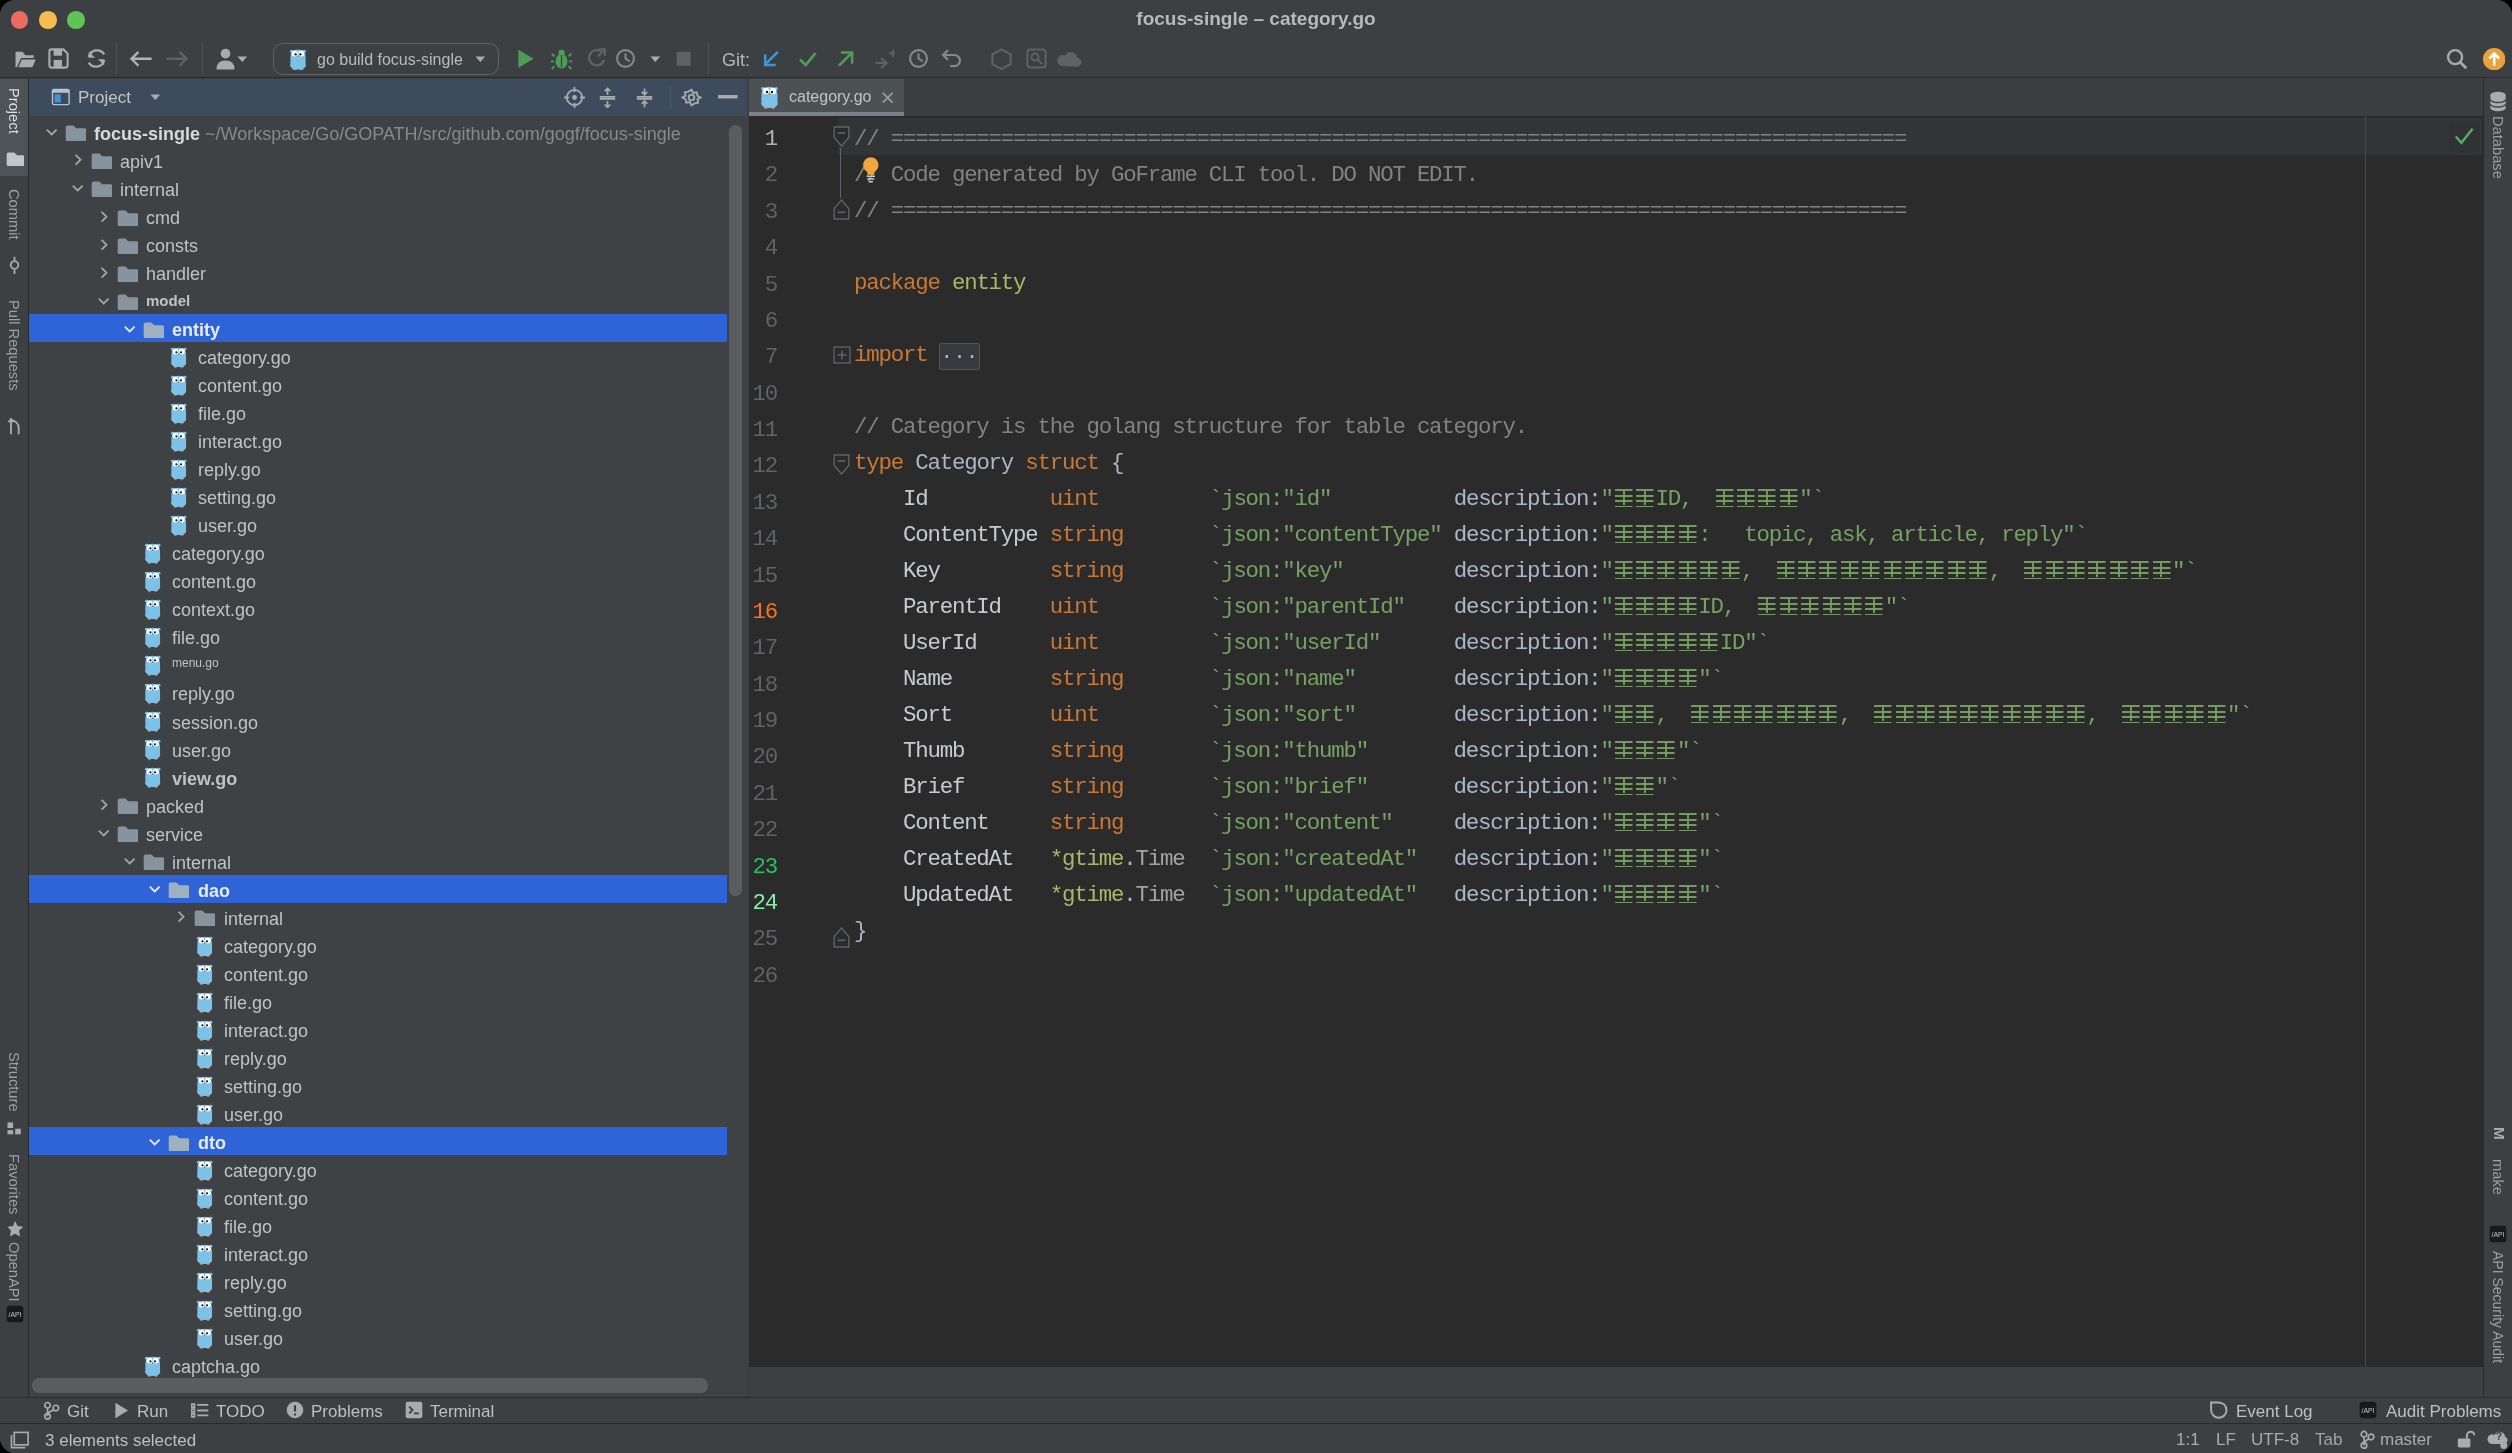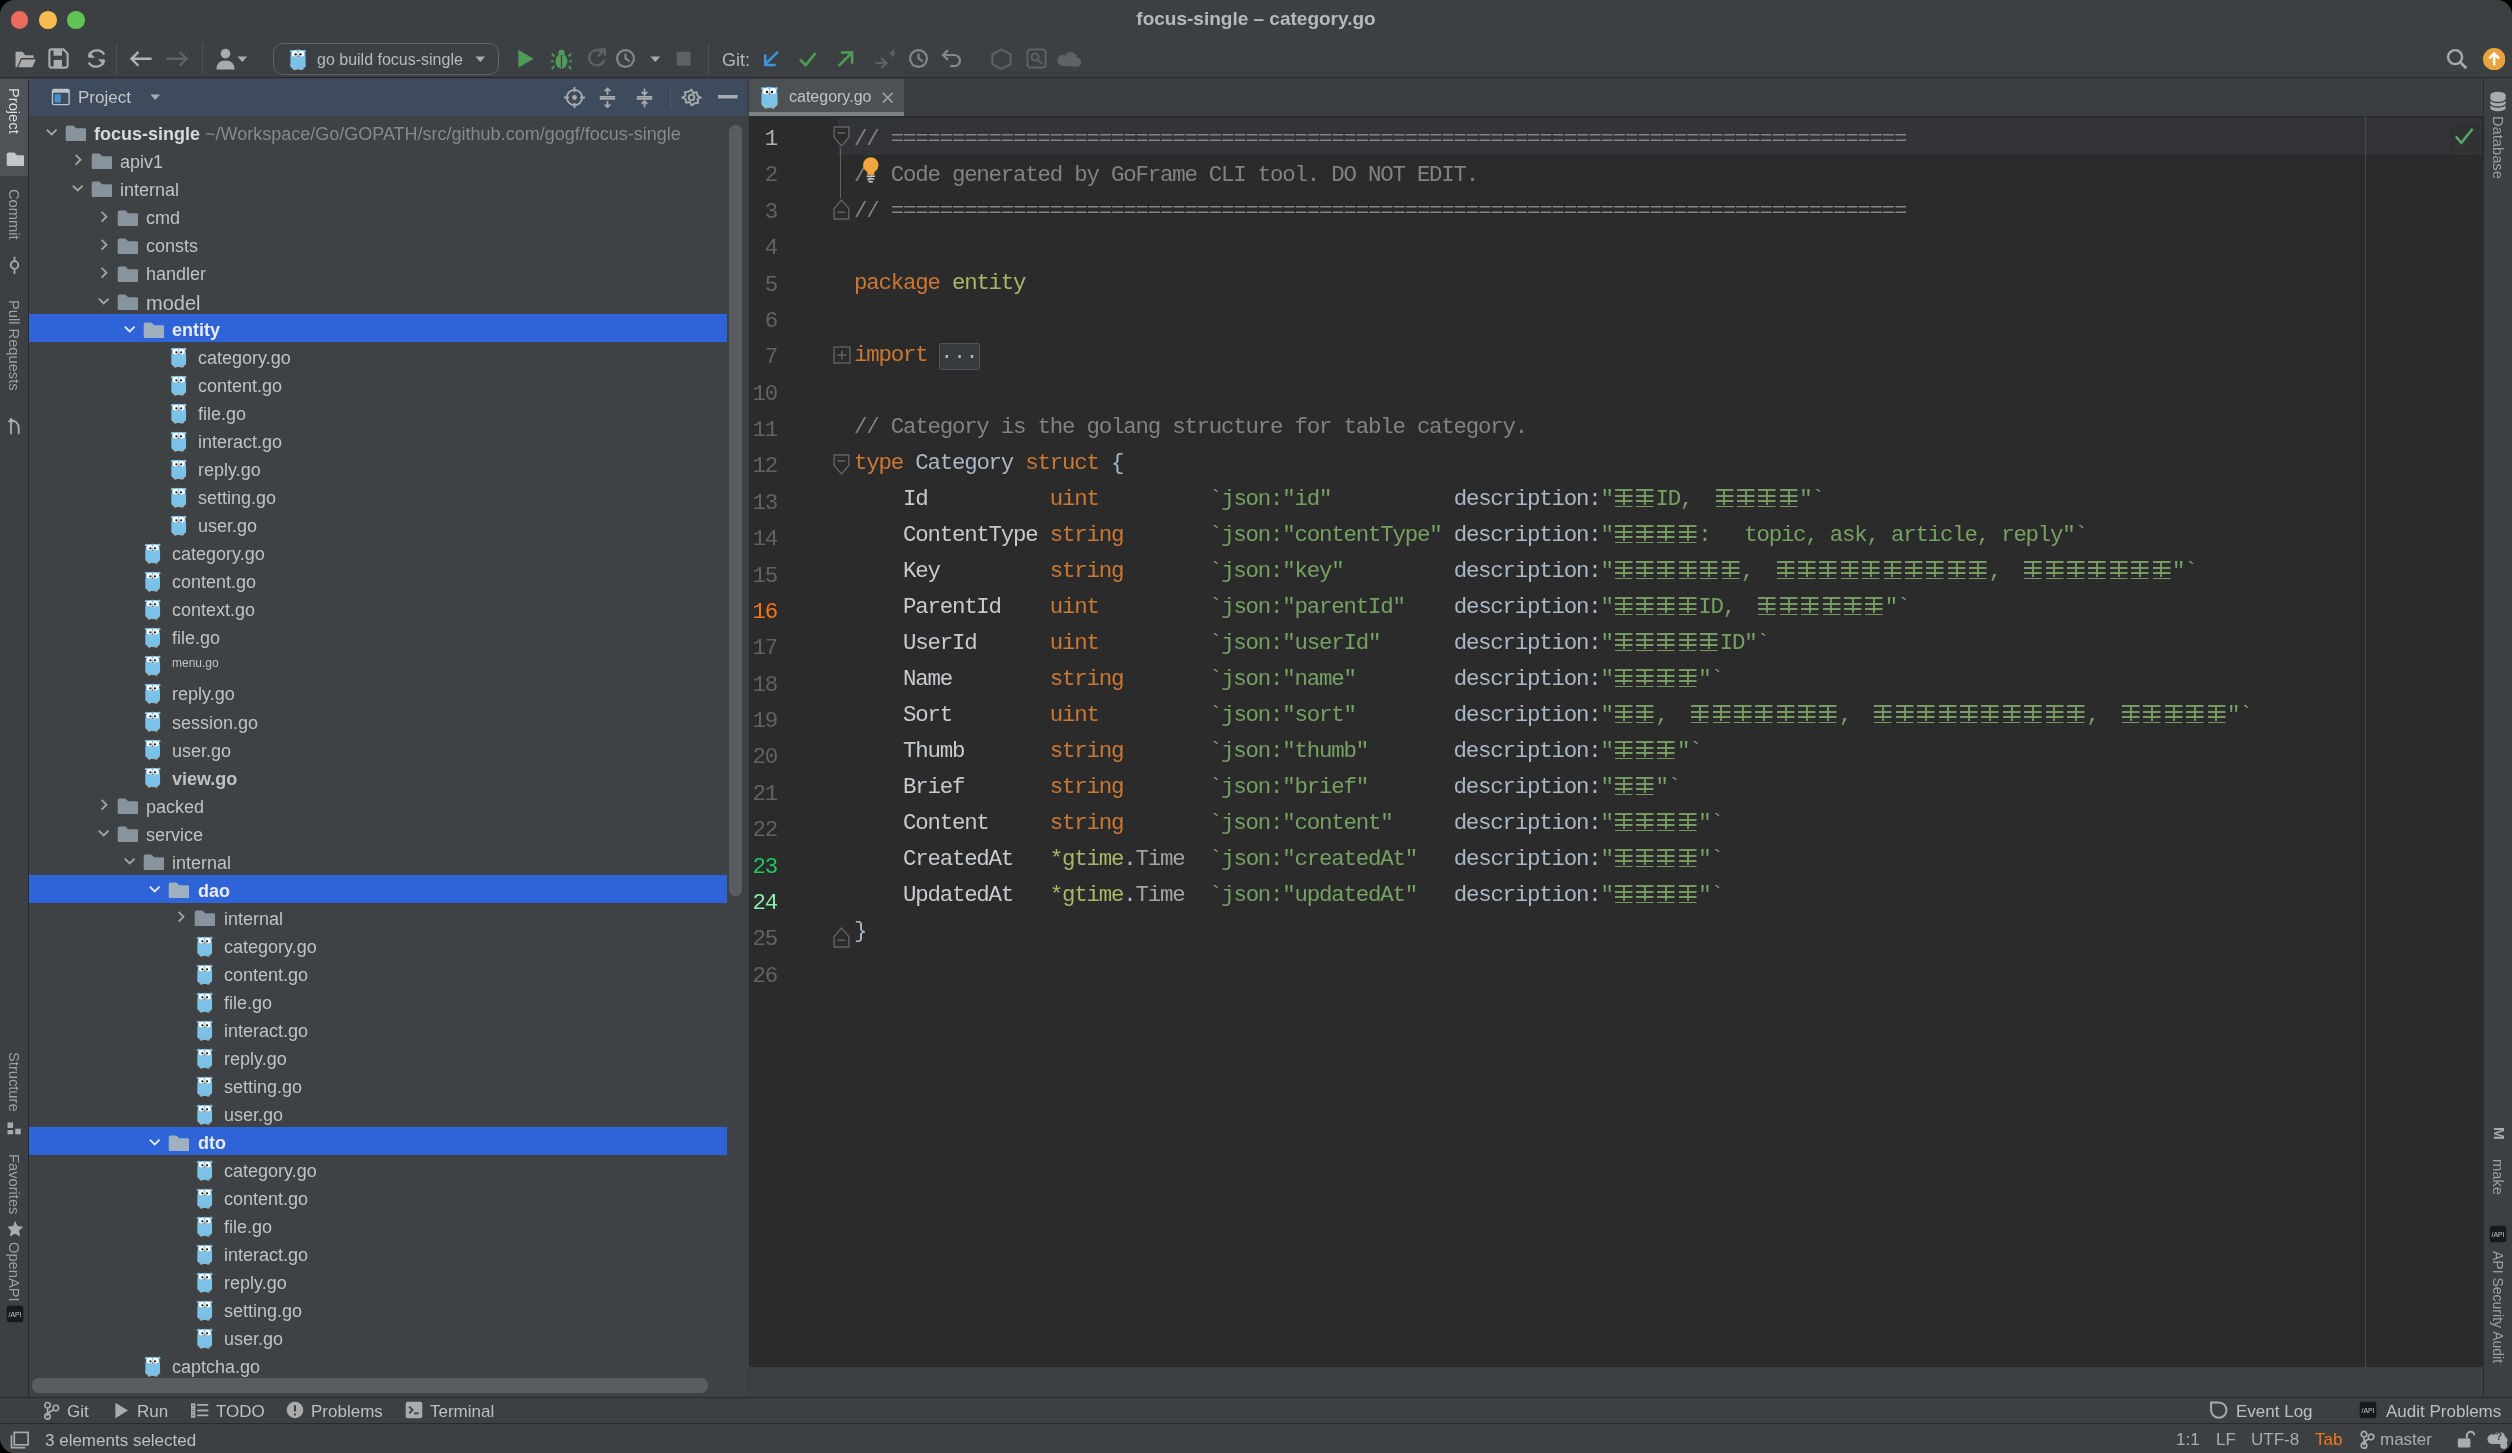--- a/index.html
+++ b/index.html
@@ -278,21 +278,21 @@
       <svg style="position:absolute;left:88px;top:149px" width="21" height="17" viewBox="0 0 30 24">
         <path d="M1 5 q0-3 3-3 h8 l4 4 h12 q3 0 3 3 v13 q0 3-3 3 H4 q-3 0-3-3 z" fill="#87939d"></path>
       </svg>
       <div class="abs" style="left:117px;top:148px;font-size:18px;font-weight:normal;color:#c0c2c4;white-space:nowrap">handler</div>
       <svg style="position:absolute;left:67px;top:177px" width="15.4" height="15.4" viewBox="0 0 22 22">
         <path d="M4 8 l7 7 l7-7" stroke="#a2a5a7" stroke-width="2.6" fill="none"></path>
       </svg>
       <svg style="position:absolute;left:88px;top:177px" width="21" height="17" viewBox="0 0 30 24">
         <path d="M1 5 q0-3 3-3 h8 l4 4 h12 q3 0 3 3 v13 q0 3-3 3 H4 q-3 0-3-3 z" fill="#87939d"></path>
       </svg>
-      <div class="abs" style="left:117px;top:176px;font-size:20px;font-weight:normal;color:#c0c2c4;white-space:nowrap">model</div>
+      <div class="abs" style="left:117px;top:176px;font-size:15px;font-weight:bold;color:#c0c2c4;white-space:nowrap">model</div>
       <div class="abs" style="left:0;top:198px;width:698px;height:28px;background:#2e64d8"></div>
       <svg style="position:absolute;left:93px;top:205px" width="15.4" height="15.4" viewBox="0 0 22 22">
         <path d="M4 8 l7 7 l7-7" stroke="#e8eaec" stroke-width="2.6" fill="none"></path>
       </svg>
       <svg style="position:absolute;left:114px;top:205px" width="21" height="17" viewBox="0 0 30 24">
         <path d="M1 5 q0-3 3-3 h8 l4 4 h12 q3 0 3 3 v13 q0 3-3 3 H4 q-3 0-3-3 z" fill="#9fb0c0"></path>
       </svg>
       <div class="abs" style="left:143px;top:204px;font-size:18px;font-weight:bold;color:#e8eaec;white-space:nowrap">entity</div>
       <svg style="position:absolute;left:141px;top:230px" width="17.4" height="22" viewBox="0 0 26 32">
 <ellipse cx="4" cy="25" rx="2.4" ry="1.7" fill="#c99b72"></ellipse>
@@ -962,21 +962,21 @@
 <div class="abs" style="left:0;top:1423px;width:2512px;height:1.4px;background:#282b2d"></div>
 <div class="abs" style="left:0;top:1424px;width:2512px;height:29px;background:#3c4043"></div>
 <svg style="position:absolute;left:9.8px;top:1431px" width="19.6" height="18" viewBox="0 0 28 26">
       <rect x="6" y="2" width="20" height="18" stroke="#a9abad" stroke-width="2.4" fill="none"></rect>
       <path d="M2 6 v18 h20" stroke="#a9abad" stroke-width="2.4" fill="none"></path>
     </svg>
 <div class="abs" style="left:45px;top:1431px;font-size:17px;color:#bdbfc1">3 elements selected</div>
 <div class="abs" style="left:2176px;top:1430px;font-size:17px;color:#a9abad">1:1</div>
     <div class="abs" style="left:2216px;top:1430px;font-size:17px;color:#a9abad">LF</div>
     <div class="abs" style="left:2251px;top:1430px;font-size:17px;color:#a9abad">UTF-8</div>
-    <div class="abs" style="left:2315px;top:1430px;font-size:17px;color:#f97316">Tab</div>
+    <div class="abs" style="left:2315px;top:1430px;font-size:17px;color:#a3a3a3">Tab</div>
     <svg style="position:absolute;left:2359px;top:1430px" width="17" height="19.6" viewBox="0 0 24 28">
       <circle cx="7" cy="6" r="4" stroke="#a9abad" stroke-width="2.4" fill="none"></circle>
       <circle cx="17" cy="10" r="4" stroke="#a9abad" stroke-width="2.4" fill="none"></circle>
       <circle cx="7" cy="22" r="4" stroke="#a9abad" stroke-width="2.4" fill="none"></circle>
       <path d="M7 10 v8 M14 13 q-7 2-7 9" stroke="#a9abad" stroke-width="2.4" fill="none"></path>
     </svg>
     <div class="abs" style="left:2380px;top:1430px;font-size:17px;color:#a9abad">master</div>
     <svg style="position:absolute;left:2455px;top:1430px" width="19.6" height="19.6" viewBox="0 0 28 28">
       <rect x="4" y="12" width="18" height="13" rx="2" fill="#a9abad"></rect>
       <path d="M17 12 V8 a5.5 5.5 0 0 1 11 0" stroke="#a9abad" stroke-width="3" fill="none"></path>

